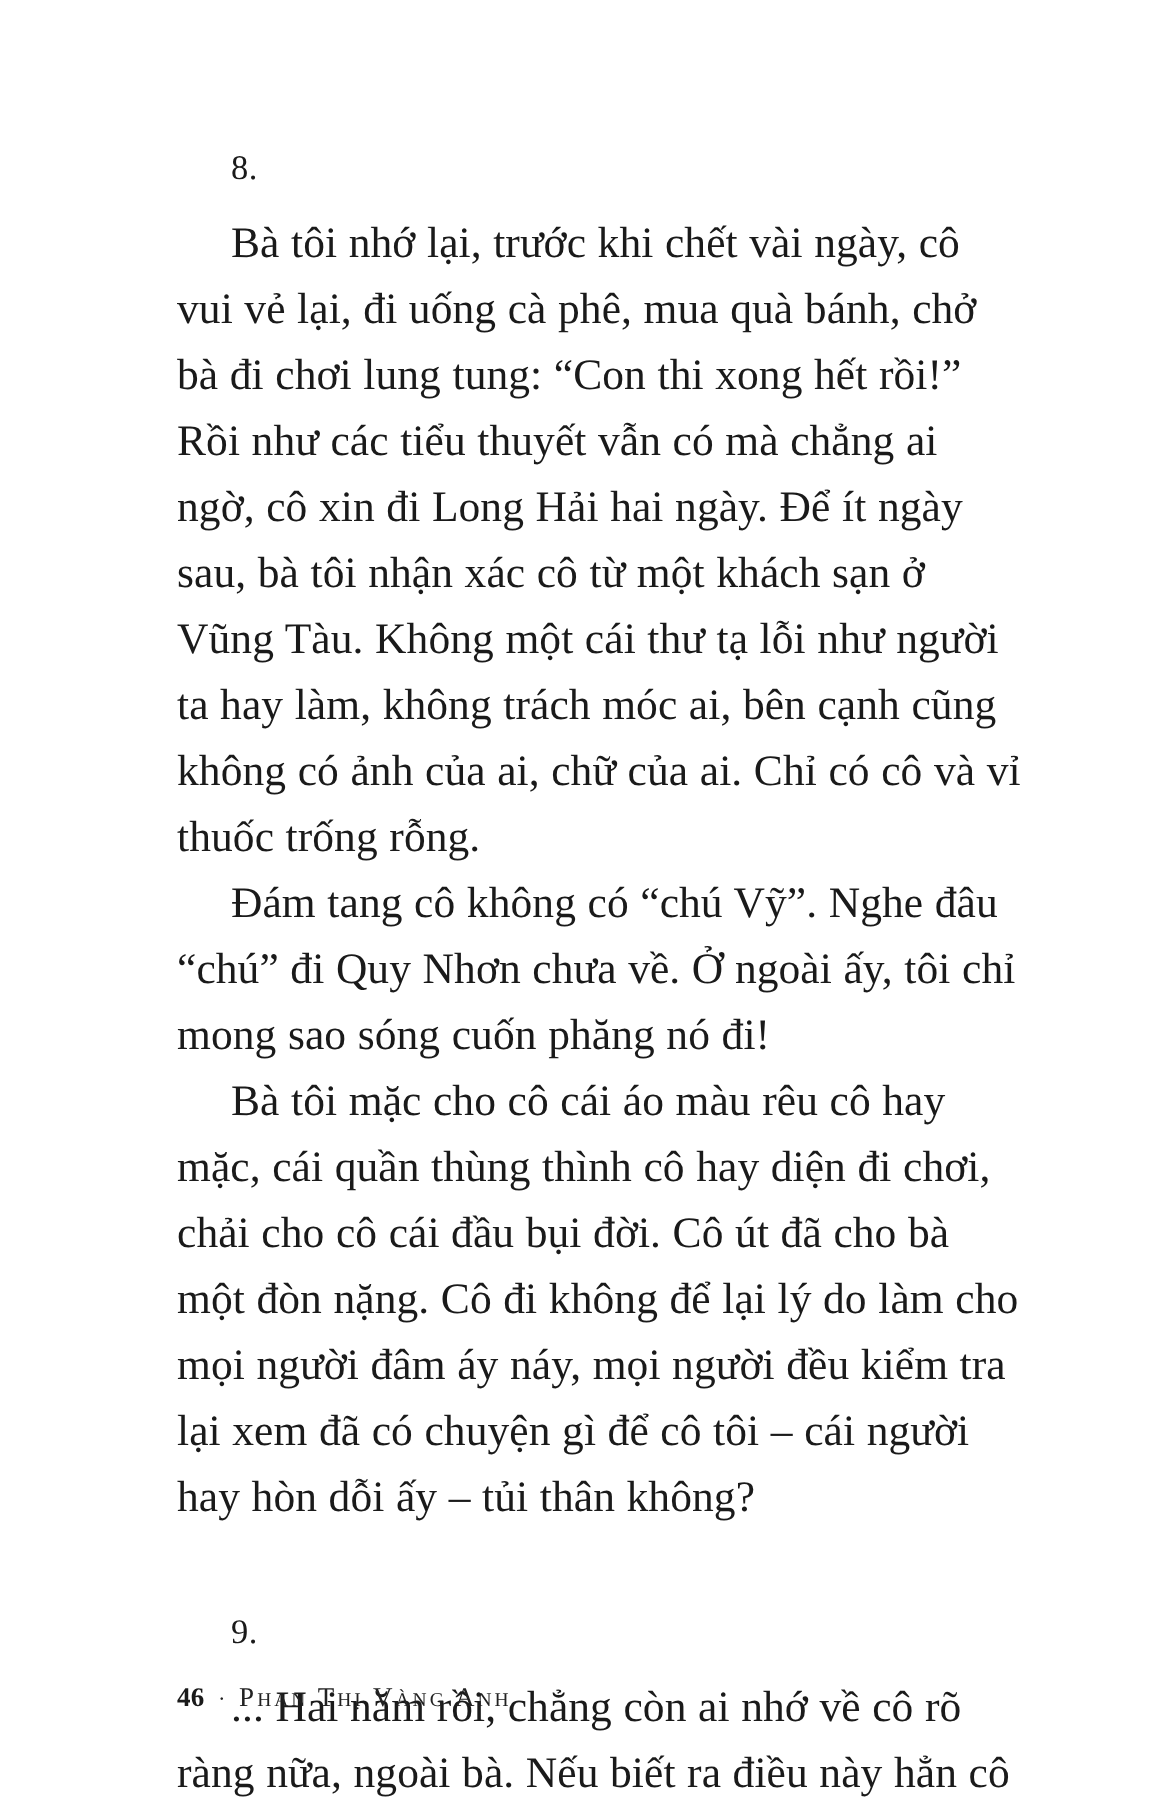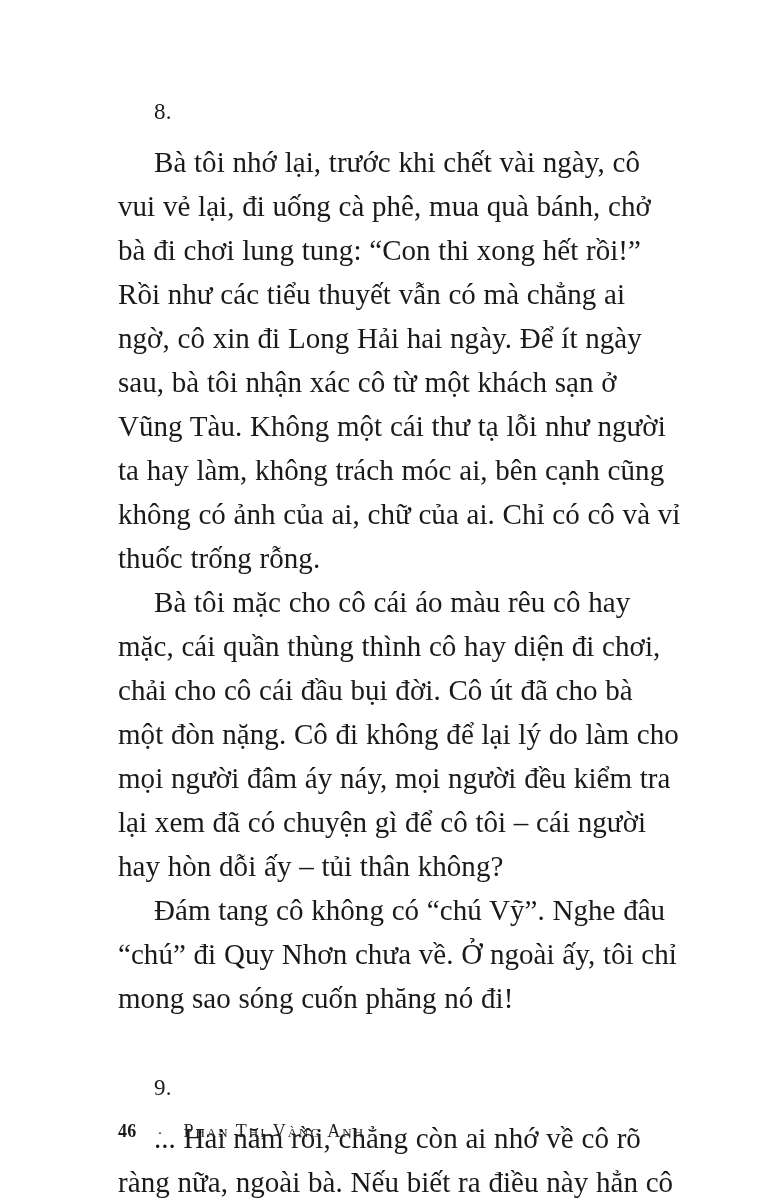--- a/index.html
+++ b/index.html
@@ -42,21 +42,21 @@
   }
   .gap-between-sections {
     height: 46px;
   }
   .footer {
     position: absolute;
     left: 118px;
     bottom: 58px;
     display: flex;
     align-items: flex-end;
-    gap: 21px;
+    gap: 9px;
     font-size: 17px;
   }
   .footer-pageno {
     font-weight: bold;
     font-size: 18px;
     letter-spacing: 0.2px;
   }
   .footer-dot {
     font-size: 15px;
     color: #222;
@@ -69,22 +69,22 @@
   }
 </style>
 </head>
 <body>
 
 <div class="page">
 
   <div class="section">
     <div class="section-number">8.</div>
     <p class="para">Bà tôi nhớ lại, trước khi chết vài ngày, cô vui vẻ lại, đi uống cà phê, mua quà bánh, chở bà đi chơi lung tung: “Con thi xong hết rồi!” Rồi như các tiểu thuyết vẫn có mà chẳng ai ngờ, cô xin đi Long Hải hai ngày. Để ít ngày sau, bà tôi nhận xác cô từ một khách sạn ở Vũng Tàu. Không một cái thư tạ lỗi như người ta hay làm, không trách móc ai, bên cạnh cũng không có ảnh của ai, chữ của ai. Chỉ có cô và vỉ thuốc trống rỗng.</p>
+    <p class="para">Đám tang cô không có “chú Vỹ”. Nghe đâu “chú” đi Quy Nhơn chưa về. Ở ngoài ấy, tôi chỉ mong sao sóng cuốn phăng nó đi!</p>
     <p class="para">Bà tôi mặc cho cô cái áo màu rêu cô hay mặc, cái quần thùng thình cô hay diện đi chơi, chải cho cô cái đầu bụi đời. Cô út đã cho bà một đòn nặng. Cô đi không để lại lý do làm cho mọi người đâm áy náy, mọi người đều kiểm tra lại xem đã có chuyện gì để cô tôi – cái người hay hòn dỗi ấy – tủi thân không?</p>
-    <p class="para">Đám tang cô không có “chú Vỹ”. Nghe đâu “chú” đi Quy Nhơn chưa về. Ở ngoài ấy, tôi chỉ mong sao sóng cuốn phăng nó đi!</p>
   </div>
 
   <div class="gap-between-sections"></div>
 
   <div class="section">
     <div class="section-number">9.</div>
     <p class="para">... Hai năm rồi, chẳng còn ai nhớ về cô rõ ràng nữa, ngoài bà. Nếu biết ra điều này hẳn cô đã chẳng tự tử làm gì cho mất công! Bố tôi kết luận: “Con điên! Điên như nó không chết trước cũng chết sau!” Mẹ tôi bảo: “Chắc có gì với thằng Vỹ rồi!” Có hay không, chẳng ai biết được. Nhật ký cô để lại không ghi cái gì cụ thể, chỉ thấy u ám. Mưa hay nắng cũng u ám, đi chơi cũng u ám, đi học cũng u</p>
   </div>
 
   <div class="footer">

